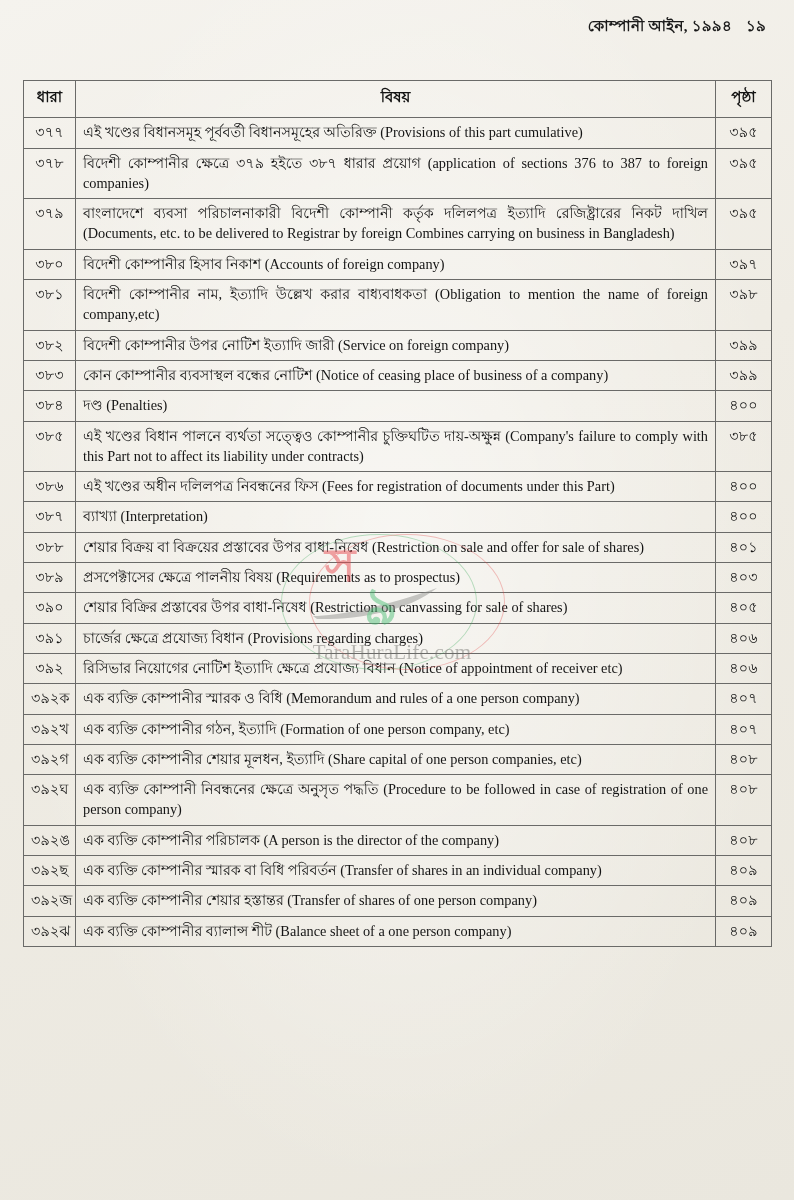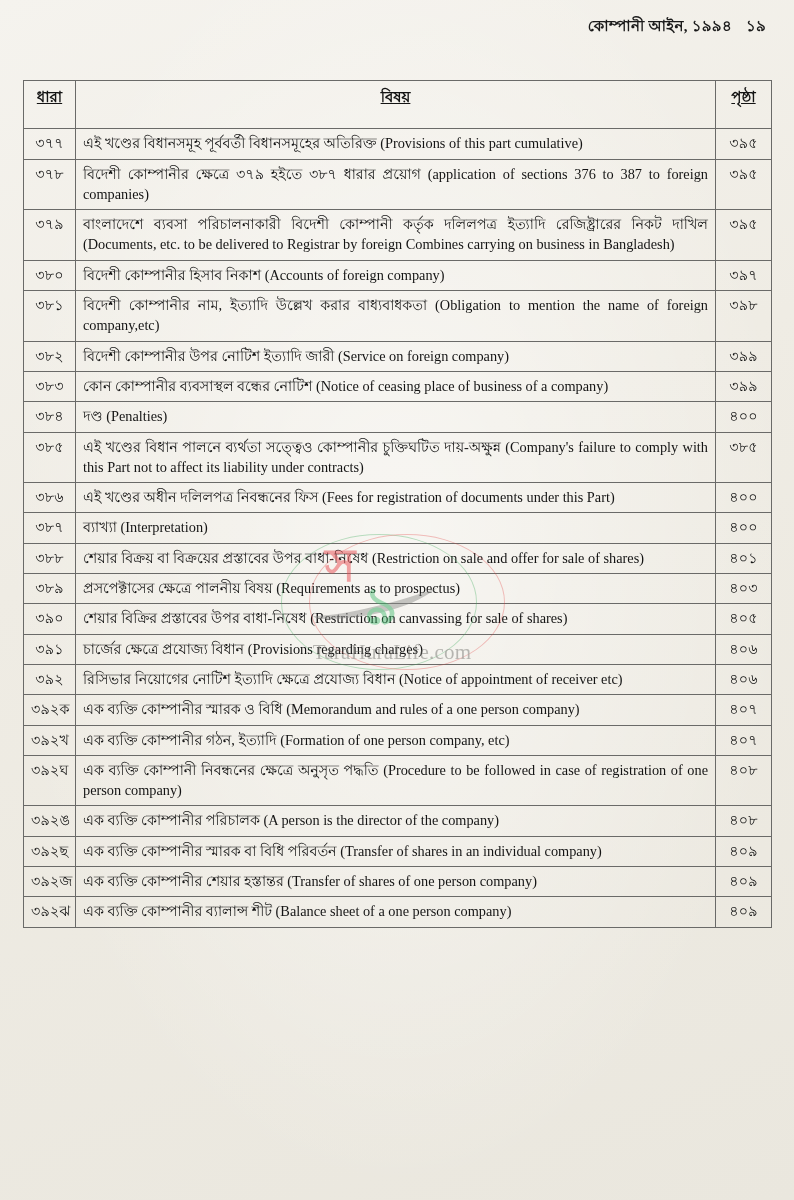--- a/index.html
+++ b/index.html
@@ -59,22 +59,21 @@
     vertical-align: top;
     color: #141414;
     line-height: 1.42;
     font-size: 14.3px;
   }
   table.toc th {
     text-align: center;
     font-weight: bold;
     font-size: 15px;
     padding-top: 6px;
-    padding-bottom: 20px;
-    text-decoration: underline;
+    padding-bottom: 9px;
   }
   col.c-sec  { width: 52px; }
   col.c-subj { width: 640px; }
   col.c-page { width: 56px; }
 
   td.sec {
     text-align: center;
     font-size: 14.6px;
     white-space: nowrap;
     letter-spacing: 0.2px;
@@ -272,20 +271,25 @@
           <td class="sec">৩৯২ক</td>
           <td class="subj">এক ব্যক্তি কোম্পানীর স্মারক ও বিধি (Memorandum and rules of a one person company)</td>
           <td class="pg">৪০৭</td>
         </tr>
         <tr>
           <td class="sec">৩৯২খ</td>
           <td class="subj">এক ব্যক্তি কোম্পানীর গঠন, ইত্যাদি (Formation of one person company, etc)</td>
           <td class="pg">৪০৭</td>
         </tr>
         <tr>
+          <td class="sec">৩৯২গ</td>
+          <td class="subj">এক ব্যক্তি কোম্পানীর শেয়ার মূলধন, ইত্যাদি (Share capital of one person companies, etc)</td>
+          <td class="pg">৪০৮</td>
+        </tr>
+        <tr>
           <td class="sec">৩৯২ঘ</td>
           <td class="subj">এক ব্যক্তি কোম্পানী নিবন্ধনের ক্ষেত্রে অনুসৃত পদ্ধতি (Procedure to be followed in case of registration of one person company)</td>
           <td class="pg">৪০৮</td>
         </tr>
         <tr>
           <td class="sec">৩৯২ঙ</td>
           <td class="subj">এক ব্যক্তি কোম্পানীর পরিচালক (A person is the director of the company)</td>
           <td class="pg">৪০৮</td>
         </tr>
         <tr>

